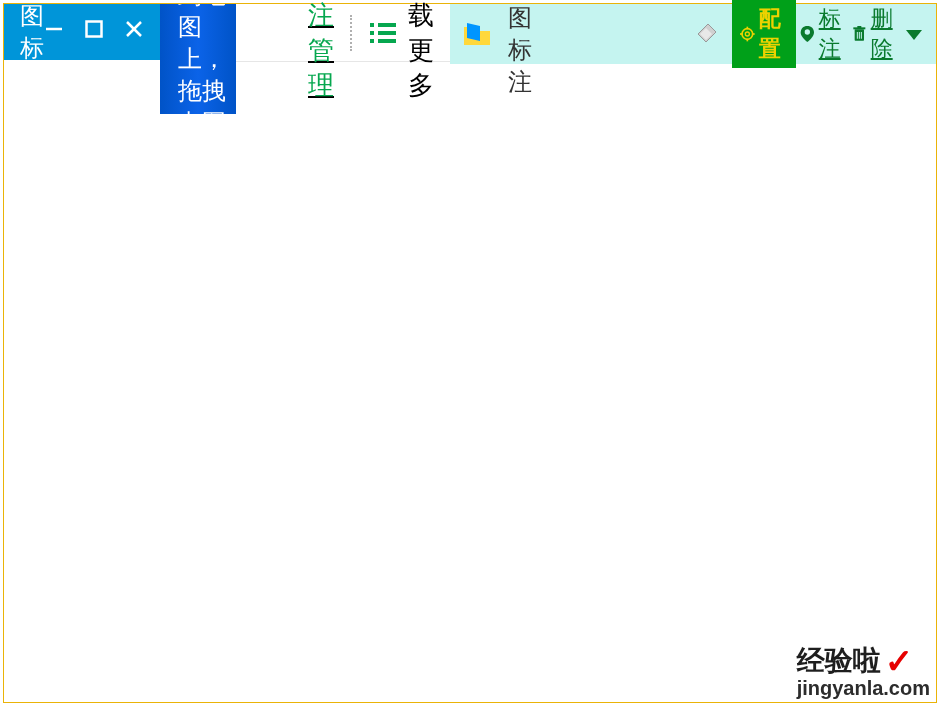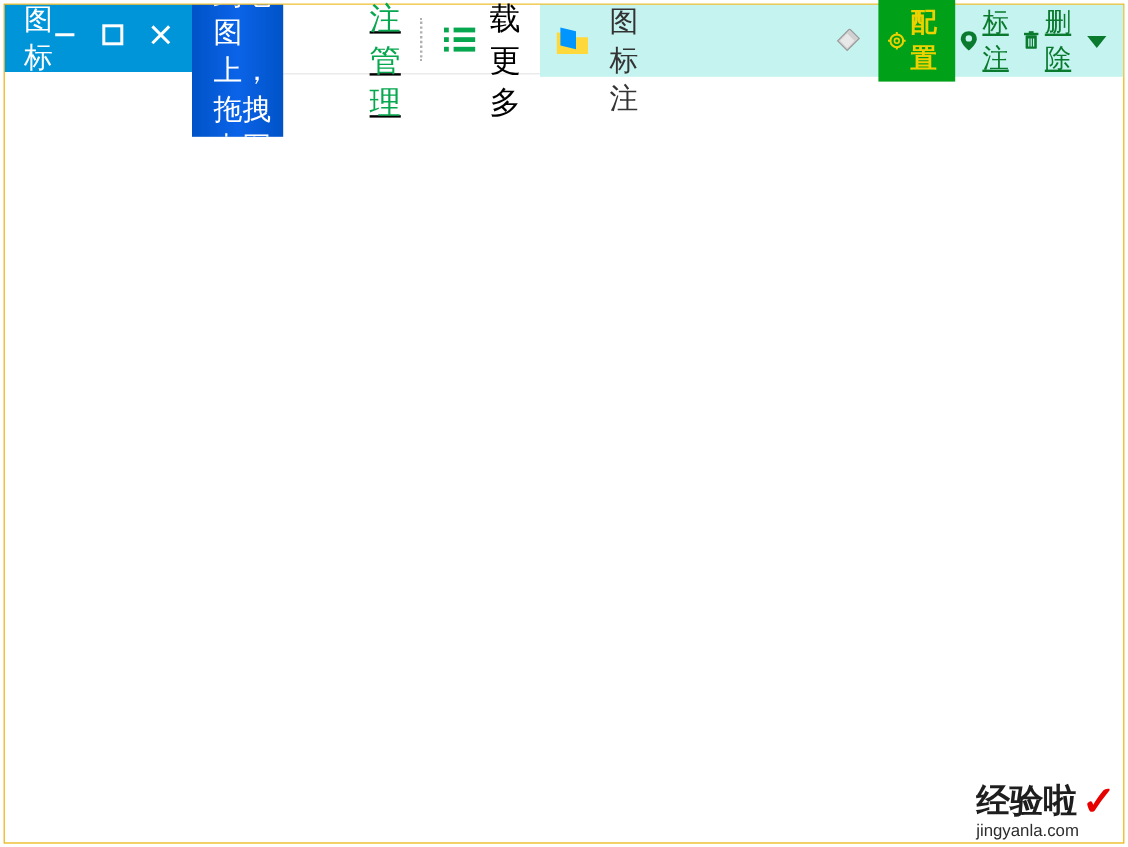--- a/index.html
+++ b/index.html
@@ -182,22 +182,22 @@
     display: inline-flex;
     align-items: center;
   }
   .watermark .check {
     font-size: 34px;
     color: #e60000;
     -webkit-text-stroke: 2px #fff;
     margin-left: 4px;
   }
   .watermark .small {
-    font-size: 14px;
-    font-weight: 400;
+    font-size: 20px;
+    font-weight: 700;
     color: #2c2c2c;
     -webkit-text-stroke: 1.5px #fff;
     paint-order: stroke fill;
     display: block;
     margin-top: -4px;
   }
 </style>
 </head>
 <body>
 

